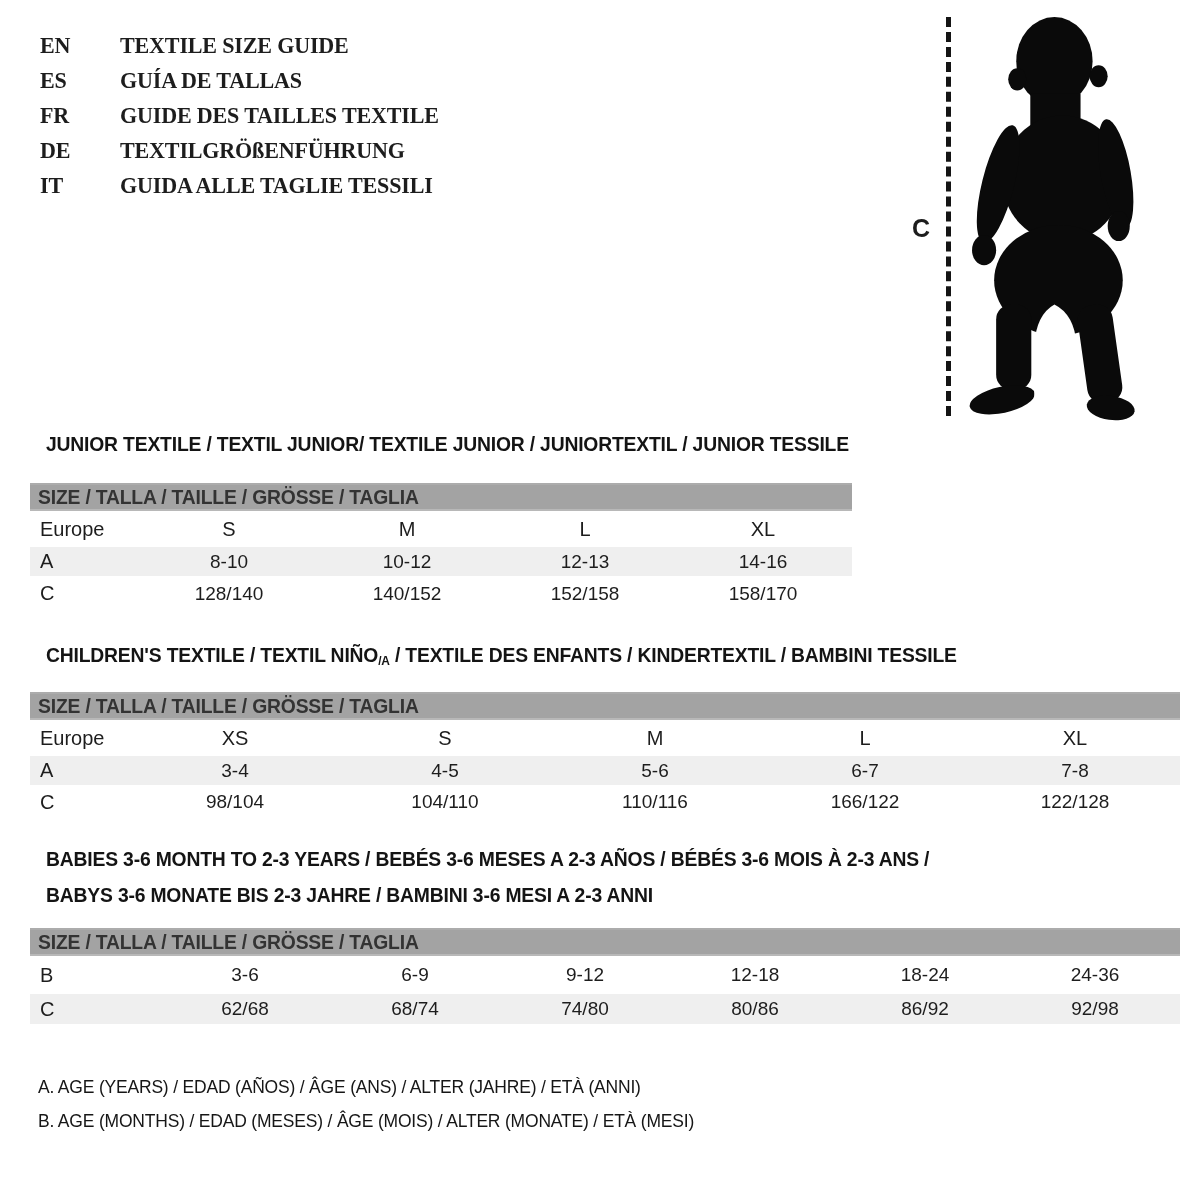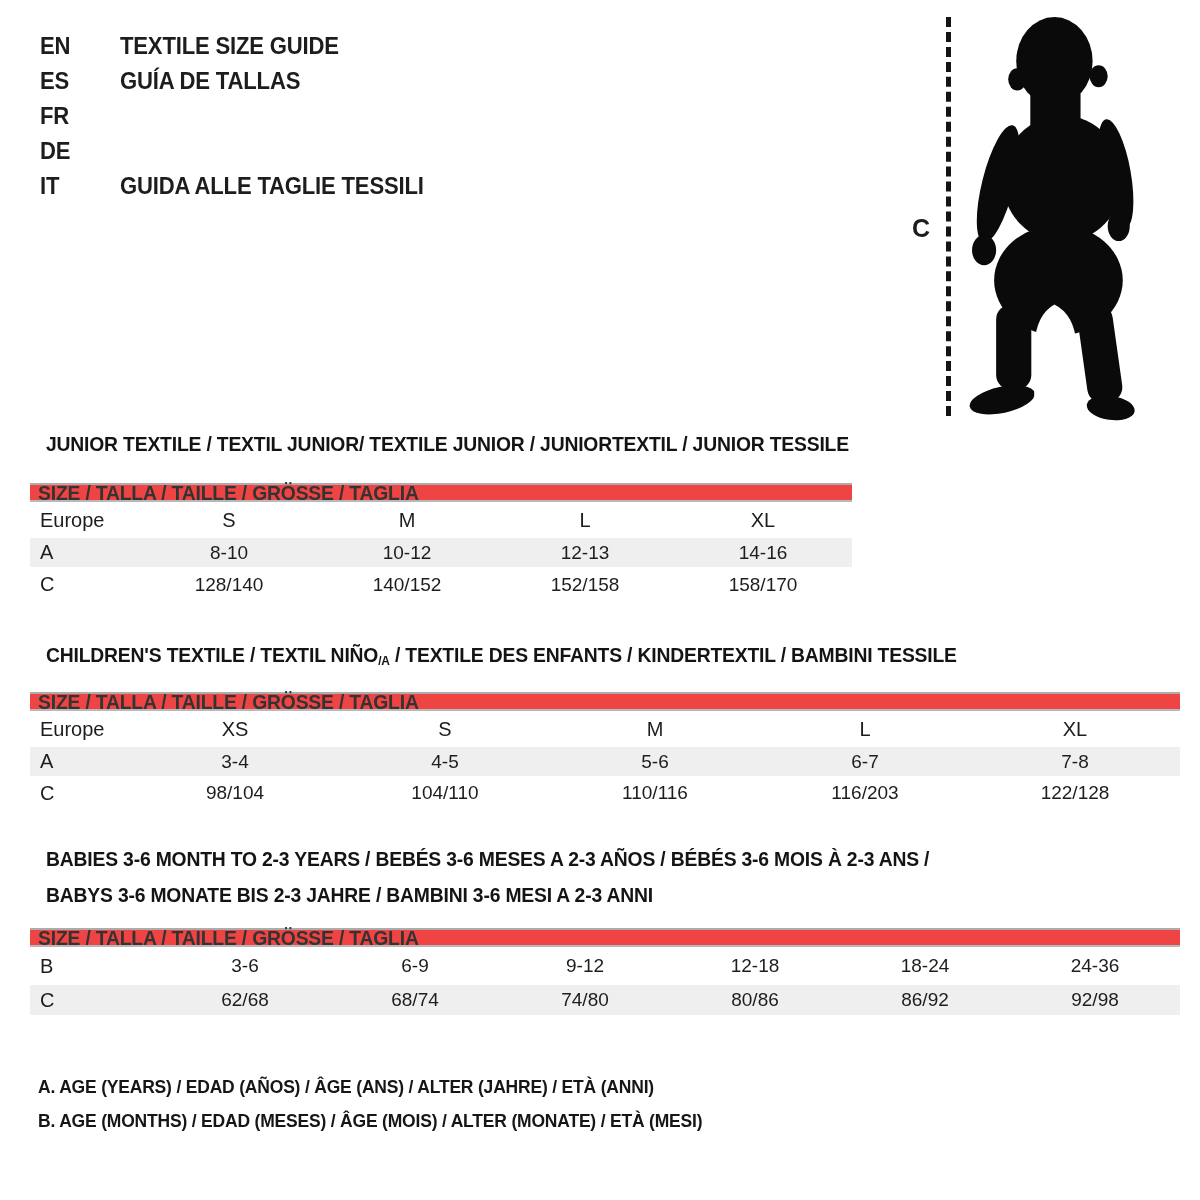--- a/index.html
+++ b/index.html
@@ -3,75 +3,77 @@
 <meta charset="utf-8">
 <style>
   html,body{margin:0;padding:0;background:#ffffff;}
   .page{
     position:relative;width:1200px;height:1200px;background:#ffffff;overflow:hidden;
     font-family:"Liberation Sans","DejaVu Sans",sans-serif;color:#1d1d1d;
   }
   .cond{display:inline-block;transform:scaleX(0.92);transform-origin:0 50%;letter-spacing:-0.2px;white-space:nowrap;}
 
   
-  .langs{position:absolute;left:40px;top:28px;}
+  .langs{position:absolute;left:40px;top:28px;font-family:Liberation Serif, serif;}
   .lang-row{display:flex;height:35px;align-items:center;}
   .lang-code{width:80px;font-weight:bold;font-size:24px;}
   .lang-title{font-weight:bold;font-size:24px;}
 
   
   .figure{position:absolute;left:0;top:0;width:1200px;height:440px;}
   .dim-label{position:absolute;left:912px;top:214px;font-weight:bold;font-size:25px;}
   .dash-line{position:absolute;left:946px;top:17px;height:399px;width:0;border-left:5px dashed #141414;}
   .baby-svg{position:absolute;left:968px;top:13px;}
 
   
   .sec-title{position:absolute;font-weight:bold;font-size:21px;line-height:24px;color:#141414;margin-left:8px;}
   .sub-a{font-size:13px;vertical-align:-3px;}
 
   
   .size-table{position:absolute;left:30px;}
   .size-bar{
-    background:#ef4444;height:19px;display:flex;align-items:center;padding-left:8px;
+    background:#a3a3a3;height:28px;display:flex;align-items:center;padding-left:8px;
     border-top:2px solid #acacac;border-bottom:2px solid #b8b8b8;box-sizing:border-box;
     font-weight:bold;font-size:21px;color:#333333;
   }
   .trow{display:flex;align-items:center;font-size:19px;}
   .trow.stripe{background:#efefef;}
   .tlabel{box-sizing:border-box;padding-left:10px;font-size:20px;}
   .tcell{flex:1;text-align:center;}
   .t1 .tlabel{width:110px;}
   .t2 .tlabel{width:100px;}
   .t3 .tlabel{width:130px;}
   .h36{height:36px;}.h29{height:29px;}.h35{height:35px;}.h34{height:34px;}.h38{height:38px;}.h30{height:30px;}
   .r-head{font-size:20px;}
 
   
   .legend{position:absolute;left:38px;top:1070px;}
-  .legend-line{height:34px;display:flex;align-items:center;font-weight:bold;font-size:19px;color:#161616;}
+  .legend-line{height:34px;display:flex;align-items:center;font-weight:normal;font-size:19px;color:#161616;}
 </style>
 </head>
 <body>
 
 <div class="page">
 
   <div class="langs">
     <div class="lang-row">
       <span class="lang-code"><span class="cond">EN</span></span>
       <span class="lang-title"><span class="cond">TEXTILE SIZE GUIDE</span></span>
     </div>
     <div class="lang-row">
       <span class="lang-code"><span class="cond">ES</span></span>
       <span class="lang-title"><span class="cond">GUÍA DE TALLAS</span></span>
     </div>
     <div class="lang-row">
       <span class="lang-code"><span class="cond">FR</span></span>
+      <span class="lang-title"><span class="cond">GUIDE DES TAILLES TEXTILE</span></span>
     </div>
     <div class="lang-row">
       <span class="lang-code"><span class="cond">DE</span></span>
+      <span class="lang-title"><span class="cond">TEXTILGRÖßENFÜHRUNG</span></span>
     </div>
     <div class="lang-row">
       <span class="lang-code"><span class="cond">IT</span></span>
       <span class="lang-title"><span class="cond">GUIDA ALLE TAGLIE TESSILI</span></span>
     </div>
   </div>
 
   <div class="figure">
     <span class="dim-label">C</span>
     <div class="dash-line"></div>
@@ -147,21 +149,21 @@
       <div class="tcell">4-5</div>
       <div class="tcell">5-6</div>
       <div class="tcell">6-7</div>
       <div class="tcell">7-8</div>
     </div>
     <div class="trow h34">
       <div class="tlabel">C</div>
       <div class="tcell">98/104</div>
       <div class="tcell">104/110</div>
       <div class="tcell">110/116</div>
-      <div class="tcell">116/203</div>
+      <div class="tcell">166/122</div>
       <div class="tcell">122/128</div>
     </div>
   </div>
 
   <div class="sec-title" style="left:38px;top:847px;">
     <div style="height:36px;"><span class="cond">BABIES 3-6 MONTH TO 2-3 YEARS / BEBÉS 3-6 MESES A 2-3 AÑOS / BÉBÉS 3-6 MOIS À 2-3 ANS /</span></div>
     <div style="height:36px;"><span class="cond">BABYS 3-6 MONATE BIS 2-3 JAHRE / BAMBINI 3-6 MESI A 2-3 ANNI</span></div>
   </div>
   <div class="size-table t3" style="top:928px;width:1150px;">
     <div class="size-bar">

